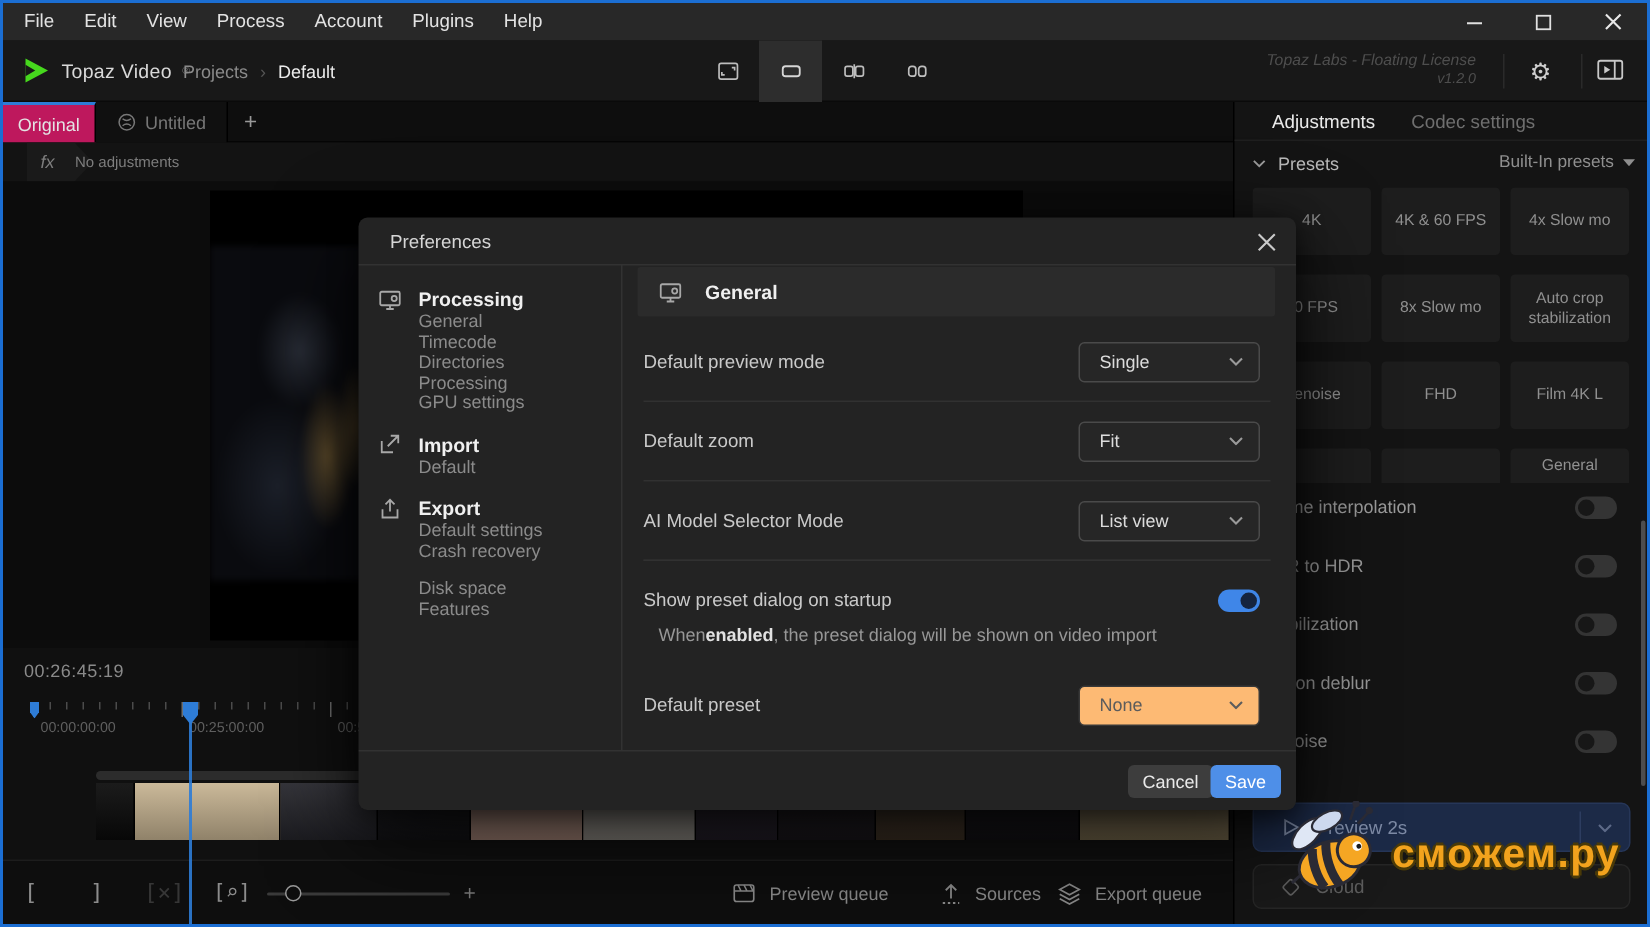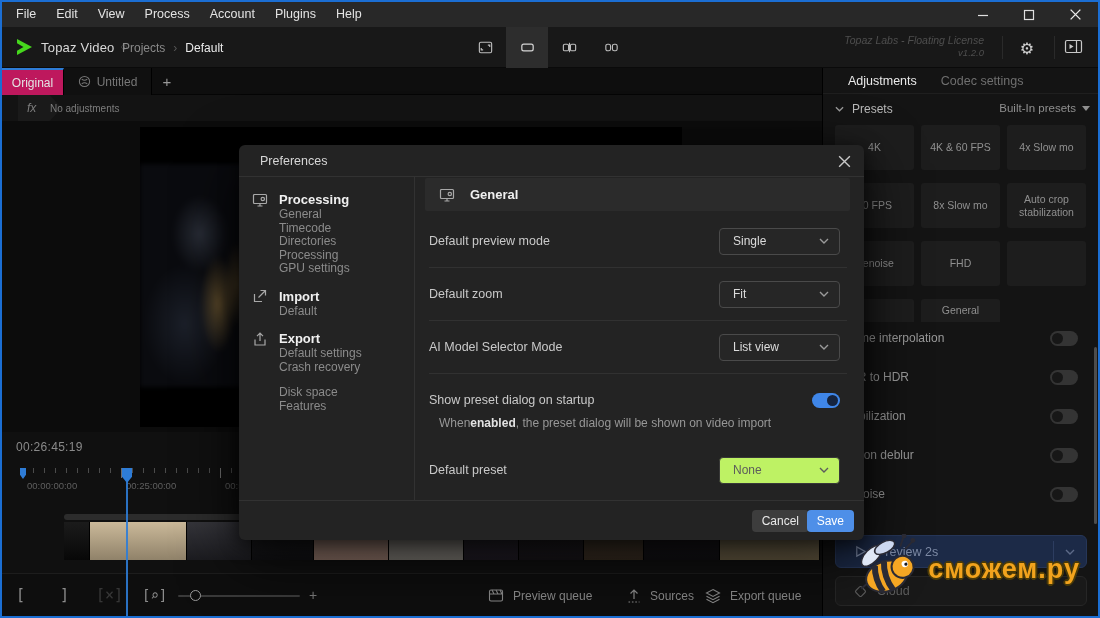--- a/index.html
+++ b/index.html
@@ -106,21 +106,21 @@
   .nav-section{margin-bottom:12px;}
   .nav-head{display:flex;align-items:center;gap:11px;height:17px;color:#f0f0f0;font-size:13px;font-weight:bold;}
   .nav-item{margin-left:27px;color:#8b8b8b;font-size:12px;line-height:13.5px;}
   .dlg-content{position:absolute;left:175px;top:31px;right:0;bottom:0;}
   .content-band{position:absolute;left:11px;top:2px;right:14px;height:33px;background:#2b2b2b;border-radius:2px;display:flex;align-items:center;gap:15px;padding-left:14px;}
   .content-band .t{color:#f0f0f0;font-size:13px;font-weight:bold;}
   .set-row{position:absolute;left:15px;right:24px;height:40px;display:flex;align-items:center;justify-content:space-between;}
   .set-label{color:#c9c9c9;font-size:12.5px;}
   .selectbox{width:121px;height:27px;border:1px solid #4a4a4a;border-radius:4px;background:#262626;display:flex;align-items:center;color:#dcdcdc;font-size:12px;padding:0 10px 0 13px;}
   .selectbox .sv{flex:1;} .selectbox svg{flex:none;}
-  .selectbox.disabled{border-color:#383838;color:#5c5c5c;background:#bef264;gap:20px;}
+  .selectbox.disabled{border-color:#383838;color:#5c5c5c;background:#fdba74;gap:20px;}
   .row-div{position:absolute;left:15px;right:17px;height:1px;background:#313131;}
   .hint{position:absolute;left:25px;height:20px;display:flex;align-items:flex-start;color:#979797;font-size:12px;}
   .hint b{color:#e2e2e2;margin:0 0px;}
   .dlg-footdiv{position:absolute;left:0;right:0;top:355px;height:1px;background:#323232;}
   .dlg-btn{position:absolute;top:365px;height:22px;border-radius:4px;font-size:12px;display:flex;align-items:center;justify-content:center;padding:0 10px;}
   .btn-cancel{right:55px;background:#3d3d3d;color:#e9e9e9;}
   .btn-save{right:10px;background:var(--save,#4e8fe8);color:#fff;}
   .dlg-toggle{width:28px;height:15px;border-radius:8px;position:relative;background:#343434;}
   .dlg-toggle.on{background:var(--toggle-on,#3f86e8);}
   .dlg-toggle .knob{position:absolute;top:2px;width:11px;height:11px;border-radius:50%;}
@@ -397,20 +397,21 @@
     </div>
     <div class="preset-grid" id="presetgrid">
         <div class="preset-cell">4K</div>
         <div class="preset-cell">4K &amp; 60 FPS</div>
         <div class="preset-cell">4x Slow mo</div>
         <div class="preset-cell">60 FPS</div>
         <div class="preset-cell">8x Slow mo</div>
         <div class="preset-cell">Auto crop stabilization</div>
         <div class="preset-cell">Denoise</div>
         <div class="preset-cell">FHD</div>
+        <div class="preset-cell">Film 4K L</div>
         <div class="preset-cell"></div>
         <div class="preset-cell"></div>
         <div class="preset-cell top-label">General</div>
       </div>
     <div class="filters" id="filters">
         <div class="filter-row" style="top: 6px;">
           <span class="filter-label">Frame interpolation</span>
           <span class="toggle">
             <span class="knob"></span>
           </span>

